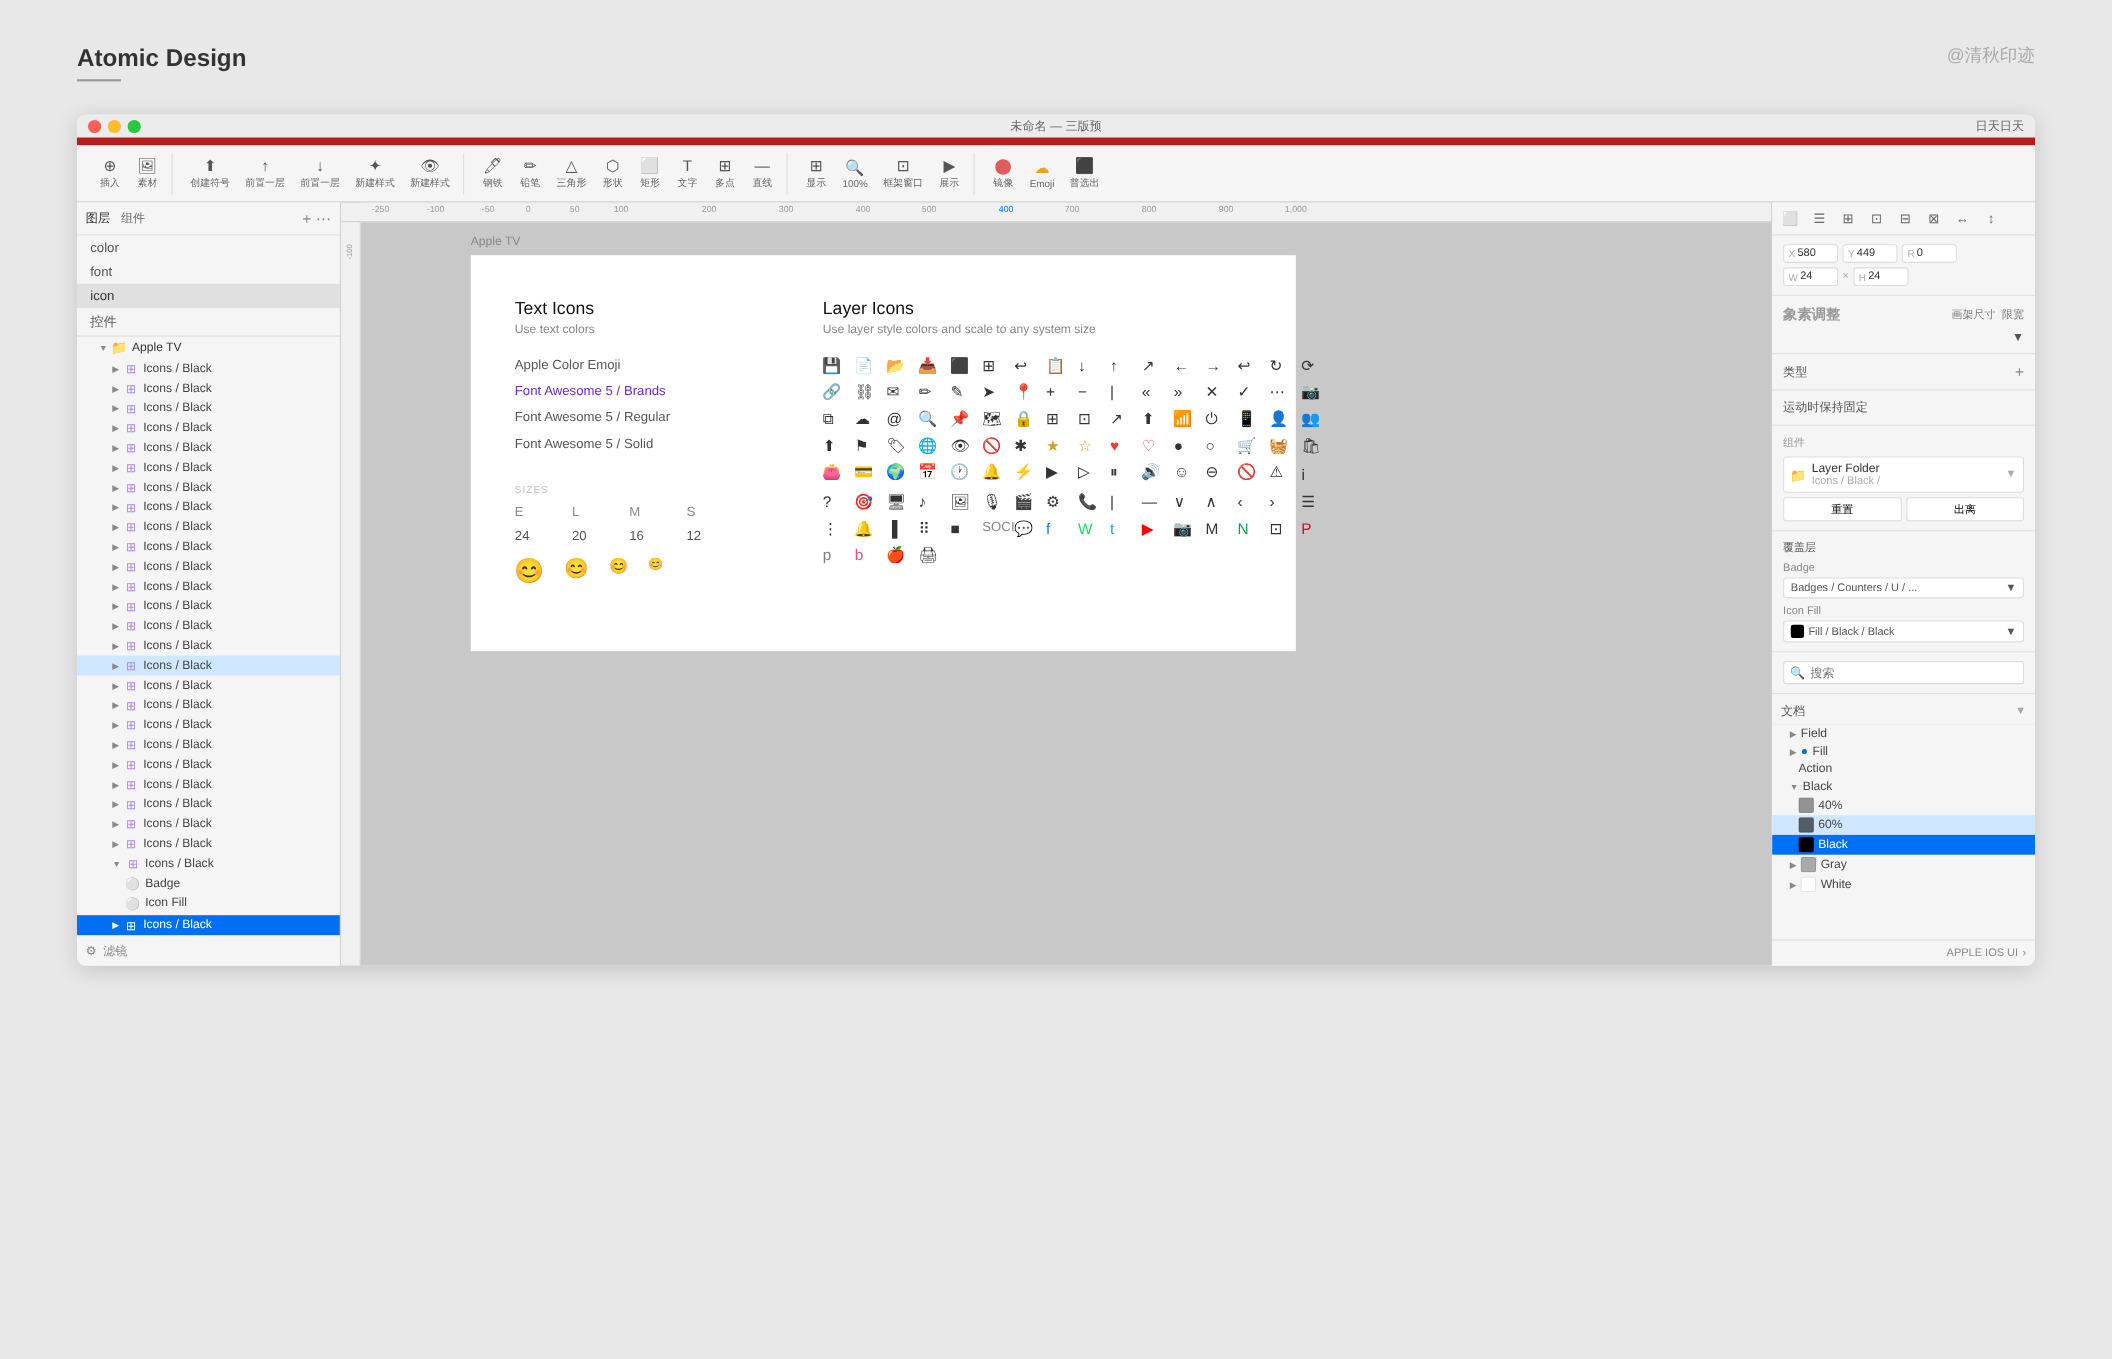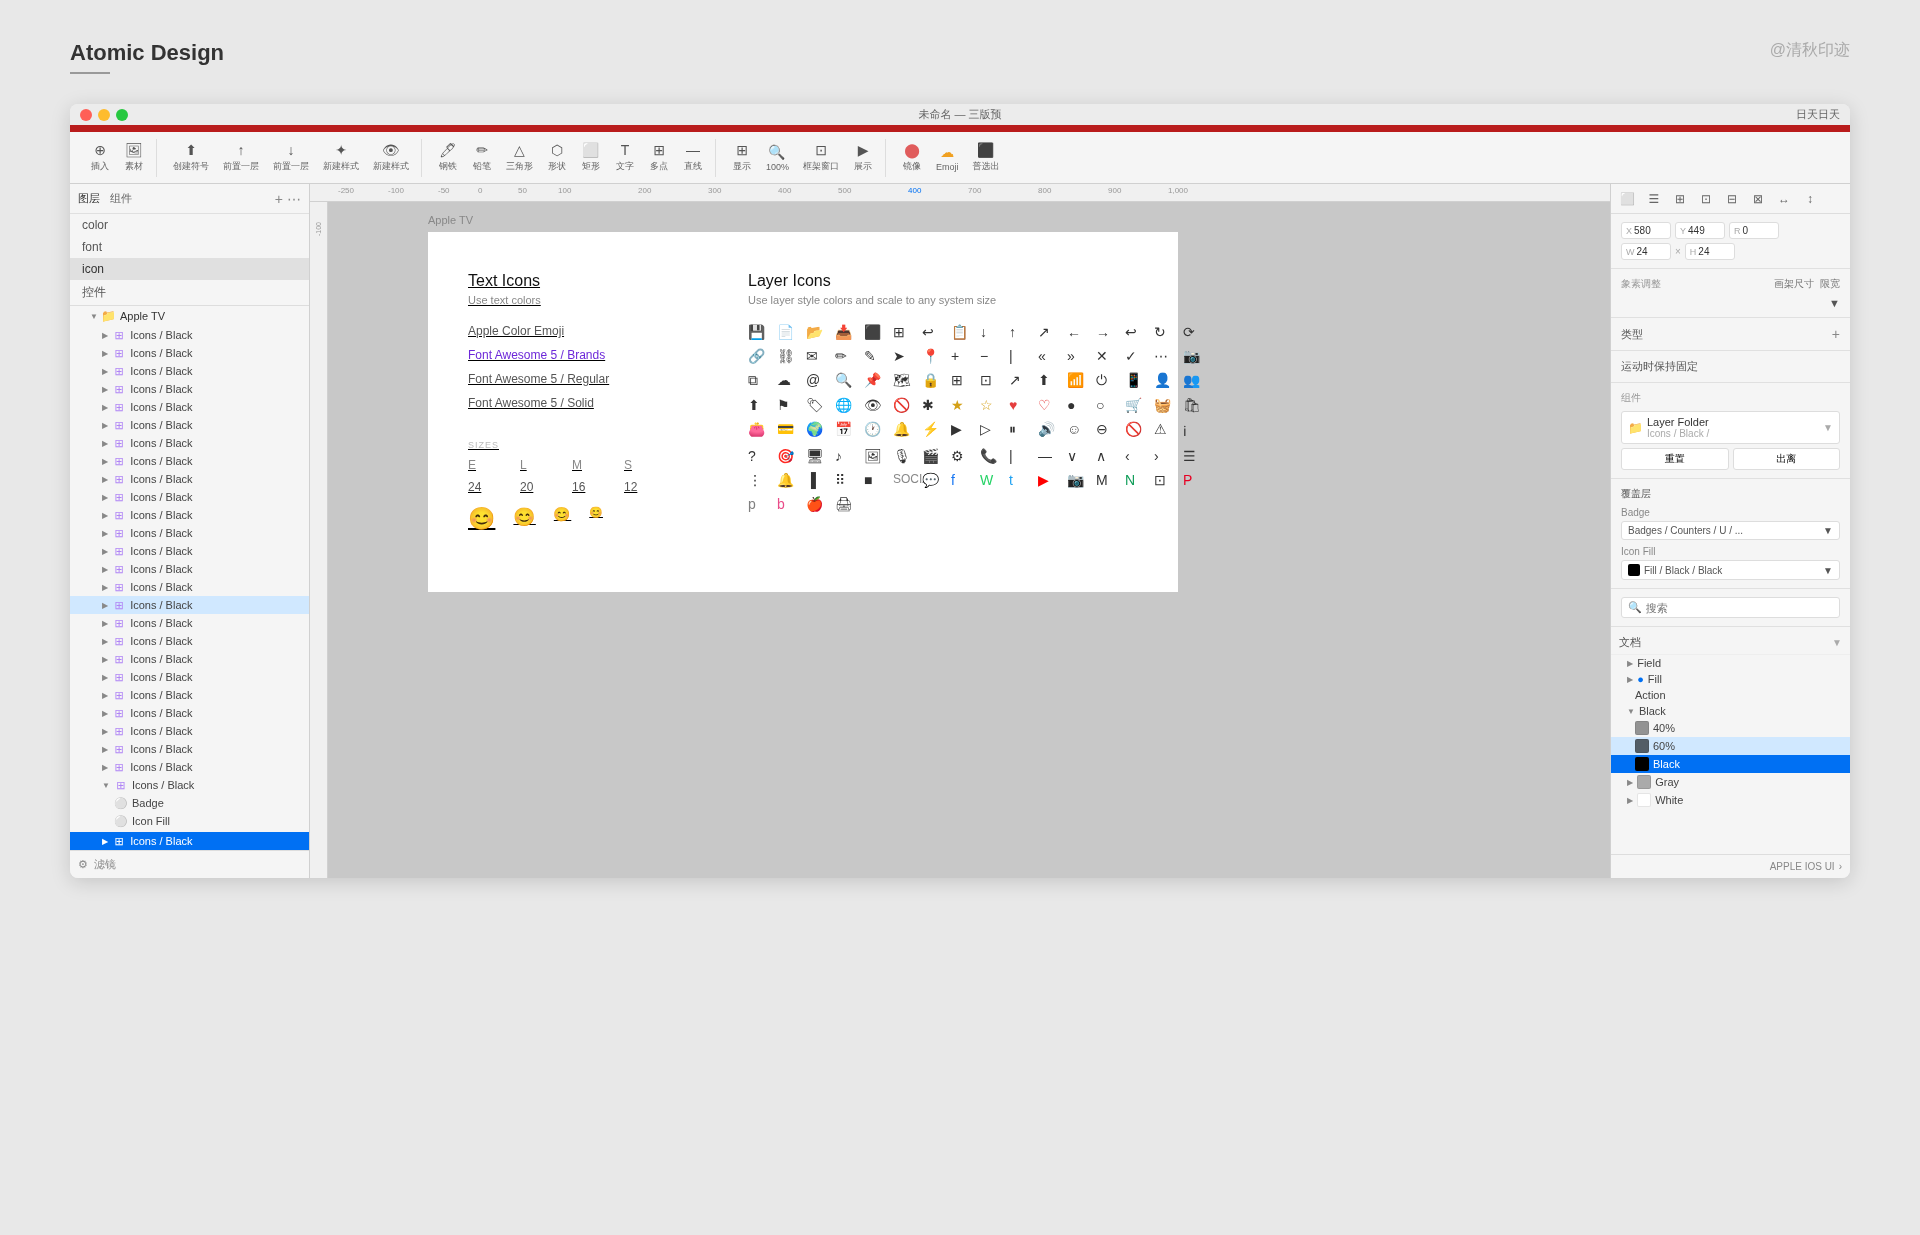--- a/index.html
+++ b/index.html
@@ -673,21 +673,21 @@
         </div>
 
         <div style="position:absolute; top:18px; left:18px; right:0; bottom:0; overflow:hidden;">
 
           <div style="position:absolute; top:30px; left:100px;">
             <div class="artboard-label">Apple TV</div>
             <div style="background:white; width:750px; padding:40px 50px 40px 40px; position:relative;">
 
               <div style="display:flex; gap:80px; margin-bottom:20px;">
 
-                <div style="min-width:200px;text-decoration:underline;">
+                <div style="min-width:200px;">
                   <div style="font-size:16px; color:#111; font-weight:500; margin-bottom:4px;">Text Icons</div>
                   <div style="font-size:11px; color:#888; margin-bottom:18px;">Use text colors</div>
                   <div style="display:flex; flex-direction:column; gap:10px;">
                     <div style="font-size:12px; color:#555;">Apple Color Emoji</div>
                     <div style="font-size:12px; color:#6d28d9;">Font Awesome 5 / Brands</div>
                     <div style="font-size:12px; color:#555;">Font Awesome 5 / Regular</div>
                     <div style="font-size:12px; color:#555;">Font Awesome 5 / Solid</div>
                   </div>
 
                   <div style="margin-top:30px;">
@@ -888,21 +888,21 @@
             </div>
             <div class="coord-box">
               <span class="coord-label">H</span>
               <span class="coord-val">24</span>
             </div>
           </div>
         </div>
 
         <div class="rs-section">
           <div style="display:flex; justify-content:space-between; align-items:center; margin-bottom:6px;">
-            <div style="font-size:10px; color:#999;">象素调整</div>
+            <div style="font-size:13px; color:#999;font-weight:bold;">象素调整</div>
             <div style="display:flex;gap:6px;">
               <span style="font-size:10px; color:#777;">画架尺寸</span>
               <span style="font-size:10px; color:#777;">限宽</span>
             </div>
           </div>
           <div style="display:flex;align-items:center;justify-content:flex-end;">
             <span style="font-size:11px; color:#555;">▼</span>
           </div>
         </div>
 

